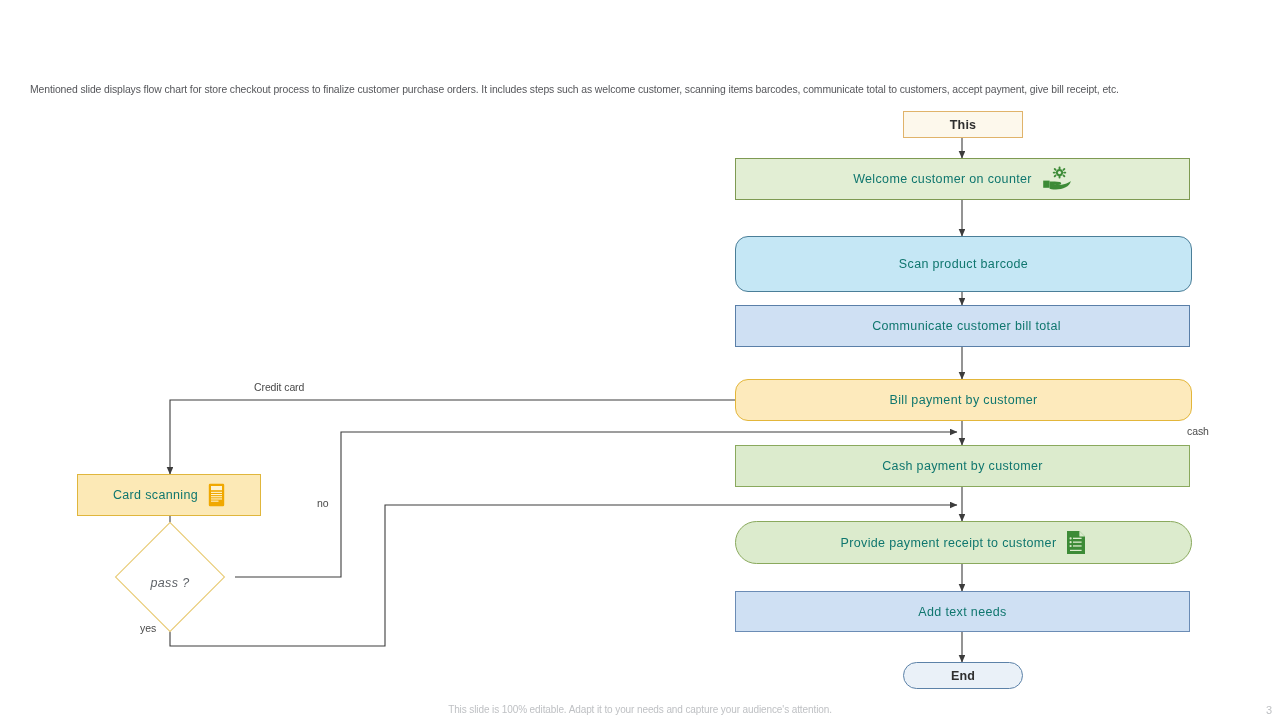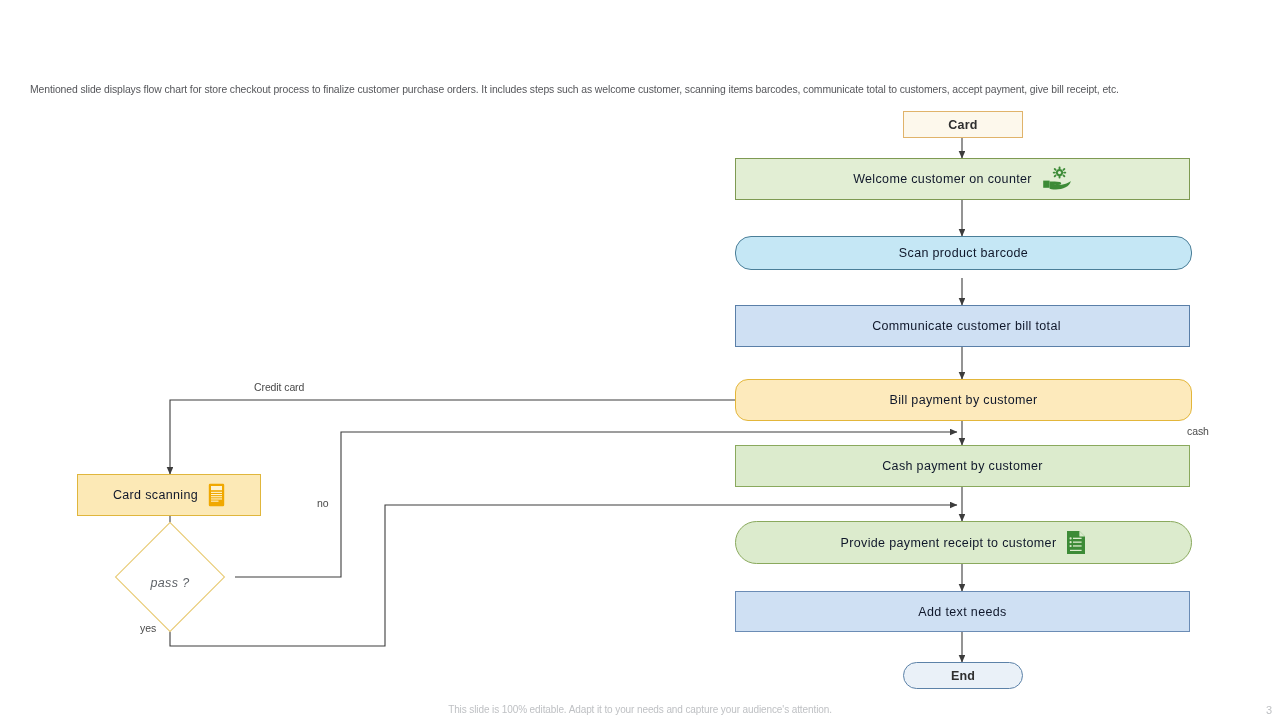--- a/index.html
+++ b/index.html
@@ -29,21 +29,21 @@
   }
   .page-num{
     position:absolute;right:8px;top:704px;
     font-size:11px;color:#bfc1c4;
   }
 
   
   .node{
     position:absolute;box-sizing:border-box;
     display:flex;align-items:center;justify-content:center;
-    font-size:12.5px;color:#0f172a;letter-spacing:0.35px;
+    font-size:12.5px;color:#0f766e;letter-spacing:0.35px;
     white-space:nowrap;
   }
   .node .lbl{display:inline-block;}
   .node.term{font-weight:bold;color:#2f2f2f;font-size:12.5px;letter-spacing:0.2px;}
 
   .sq{border-radius:0;}
   .rnd{border-radius:13px;}
   .pill{border-radius:999px;}
 
   .fill-green{background:#e2eed4;border:1px solid #7e9a52;}
@@ -119,21 +119,21 @@
       <path d="M170,604 L170,646 L385,646 L385,505 L957,505" marker-end="url(#ah)"></path>
     </g>
   </svg>
 
   <div class="edge-label" style="left:254px;top:381px;">Credit card</div>
   <div class="edge-label" style="left:1187px;top:425px;">cash</div>
   <div class="edge-label" style="left:317px;top:497px;">no</div>
   <div class="edge-label" style="left:140px;top:622px;">yes</div>
 
   <div class="node term sq fill-cream" style="left:903px;top:111px;width:120px;height:27px;">
-    <span class="lbl">Card</span>
+    <span class="lbl">This</span>
   </div>
 
   <div class="node sq fill-green" style="left:735px;top:158px;width:455px;height:42px;">
     <span class="lbl">Welcome customer on counter</span>
     <span class="icon">
       <svg width="30" height="26" viewBox="0 0 30 26">
         <g fill="#3d8b37">
           <circle cx="17.5" cy="6.6" r="3.6"></circle>
           <circle cx="17.5" cy="6.6" r="1.6" fill="#e2eed4"></circle>
           <g>
@@ -148,21 +148,21 @@
           </g>
           <path d="M1.2,14.6 h6.4 v7.2 h-6.4 z"></path>
           <path d="M7.6,15.6 c3.4,0 6.8,0 10.2,0.3 c1.8,0.2 2.0,2.2 0.2,2.5 c-2.0,0.3 -4.2,0.25 -6.1,0.2
                    c3.6,0.45 7.6,0.35 10.9,-0.7 c2.2,-0.7 4.3,-1.8 6.0,-3.0 c-0.4,2.6 -2.6,5.0 -5.2,6.4
                    c-3.6,1.9 -8.0,2.5 -12.1,2.1 c-1.3,-0.15 -2.6,-0.4 -3.9,-0.75 z"></path>
         </g>
       </svg>
     </span>
   </div>
 
-  <div class="node rnd fill-blue" style="left:735px;top:236px;width:457px;height:34px;border-radius:16px;">
+  <div class="node rnd fill-blue" style="left:735px;top:236px;width:457px;height:56px;">
     <span class="lbl">Scan product barcode</span>
   </div>
 
   <div class="node sq fill-blue2" style="left:735px;top:305px;width:455px;height:42px;padding-left:8px;">
     <span class="lbl">Communicate  customer bill total</span>
   </div>
 
   <div class="node rnd fill-yellow" style="left:735px;top:379px;width:457px;height:42px;">
     <span class="lbl">Bill payment by customer</span>
   </div>

